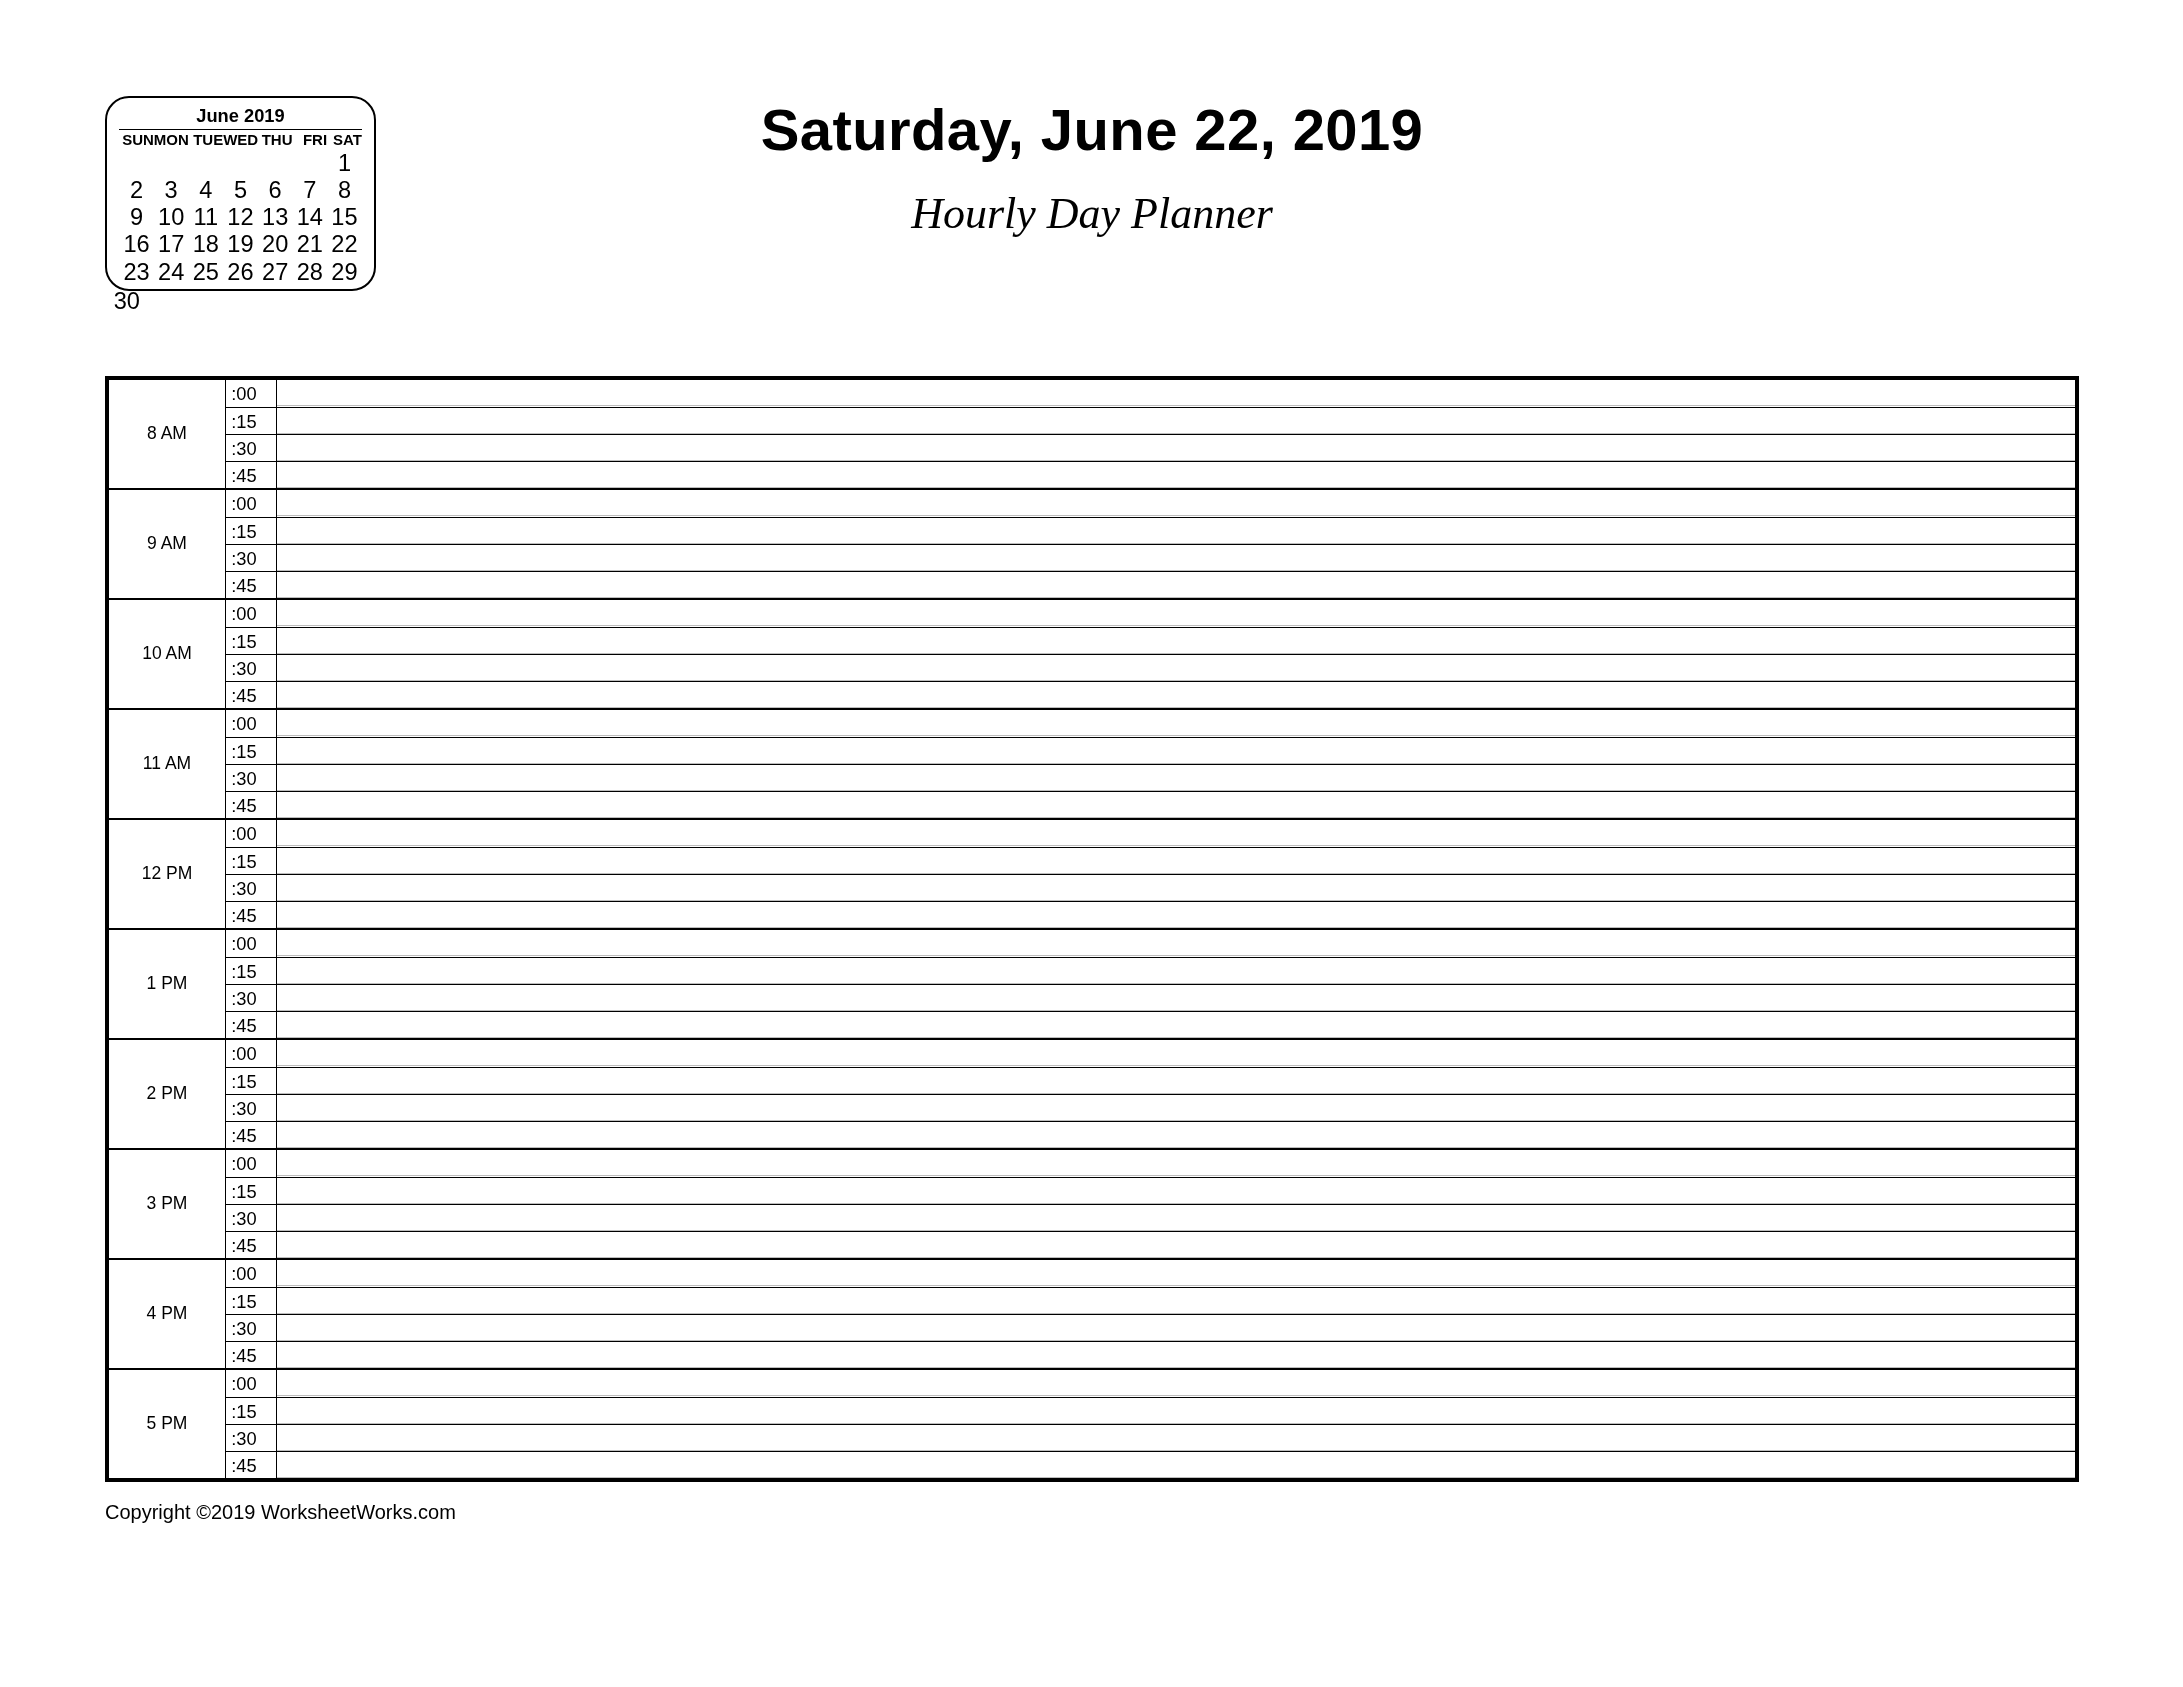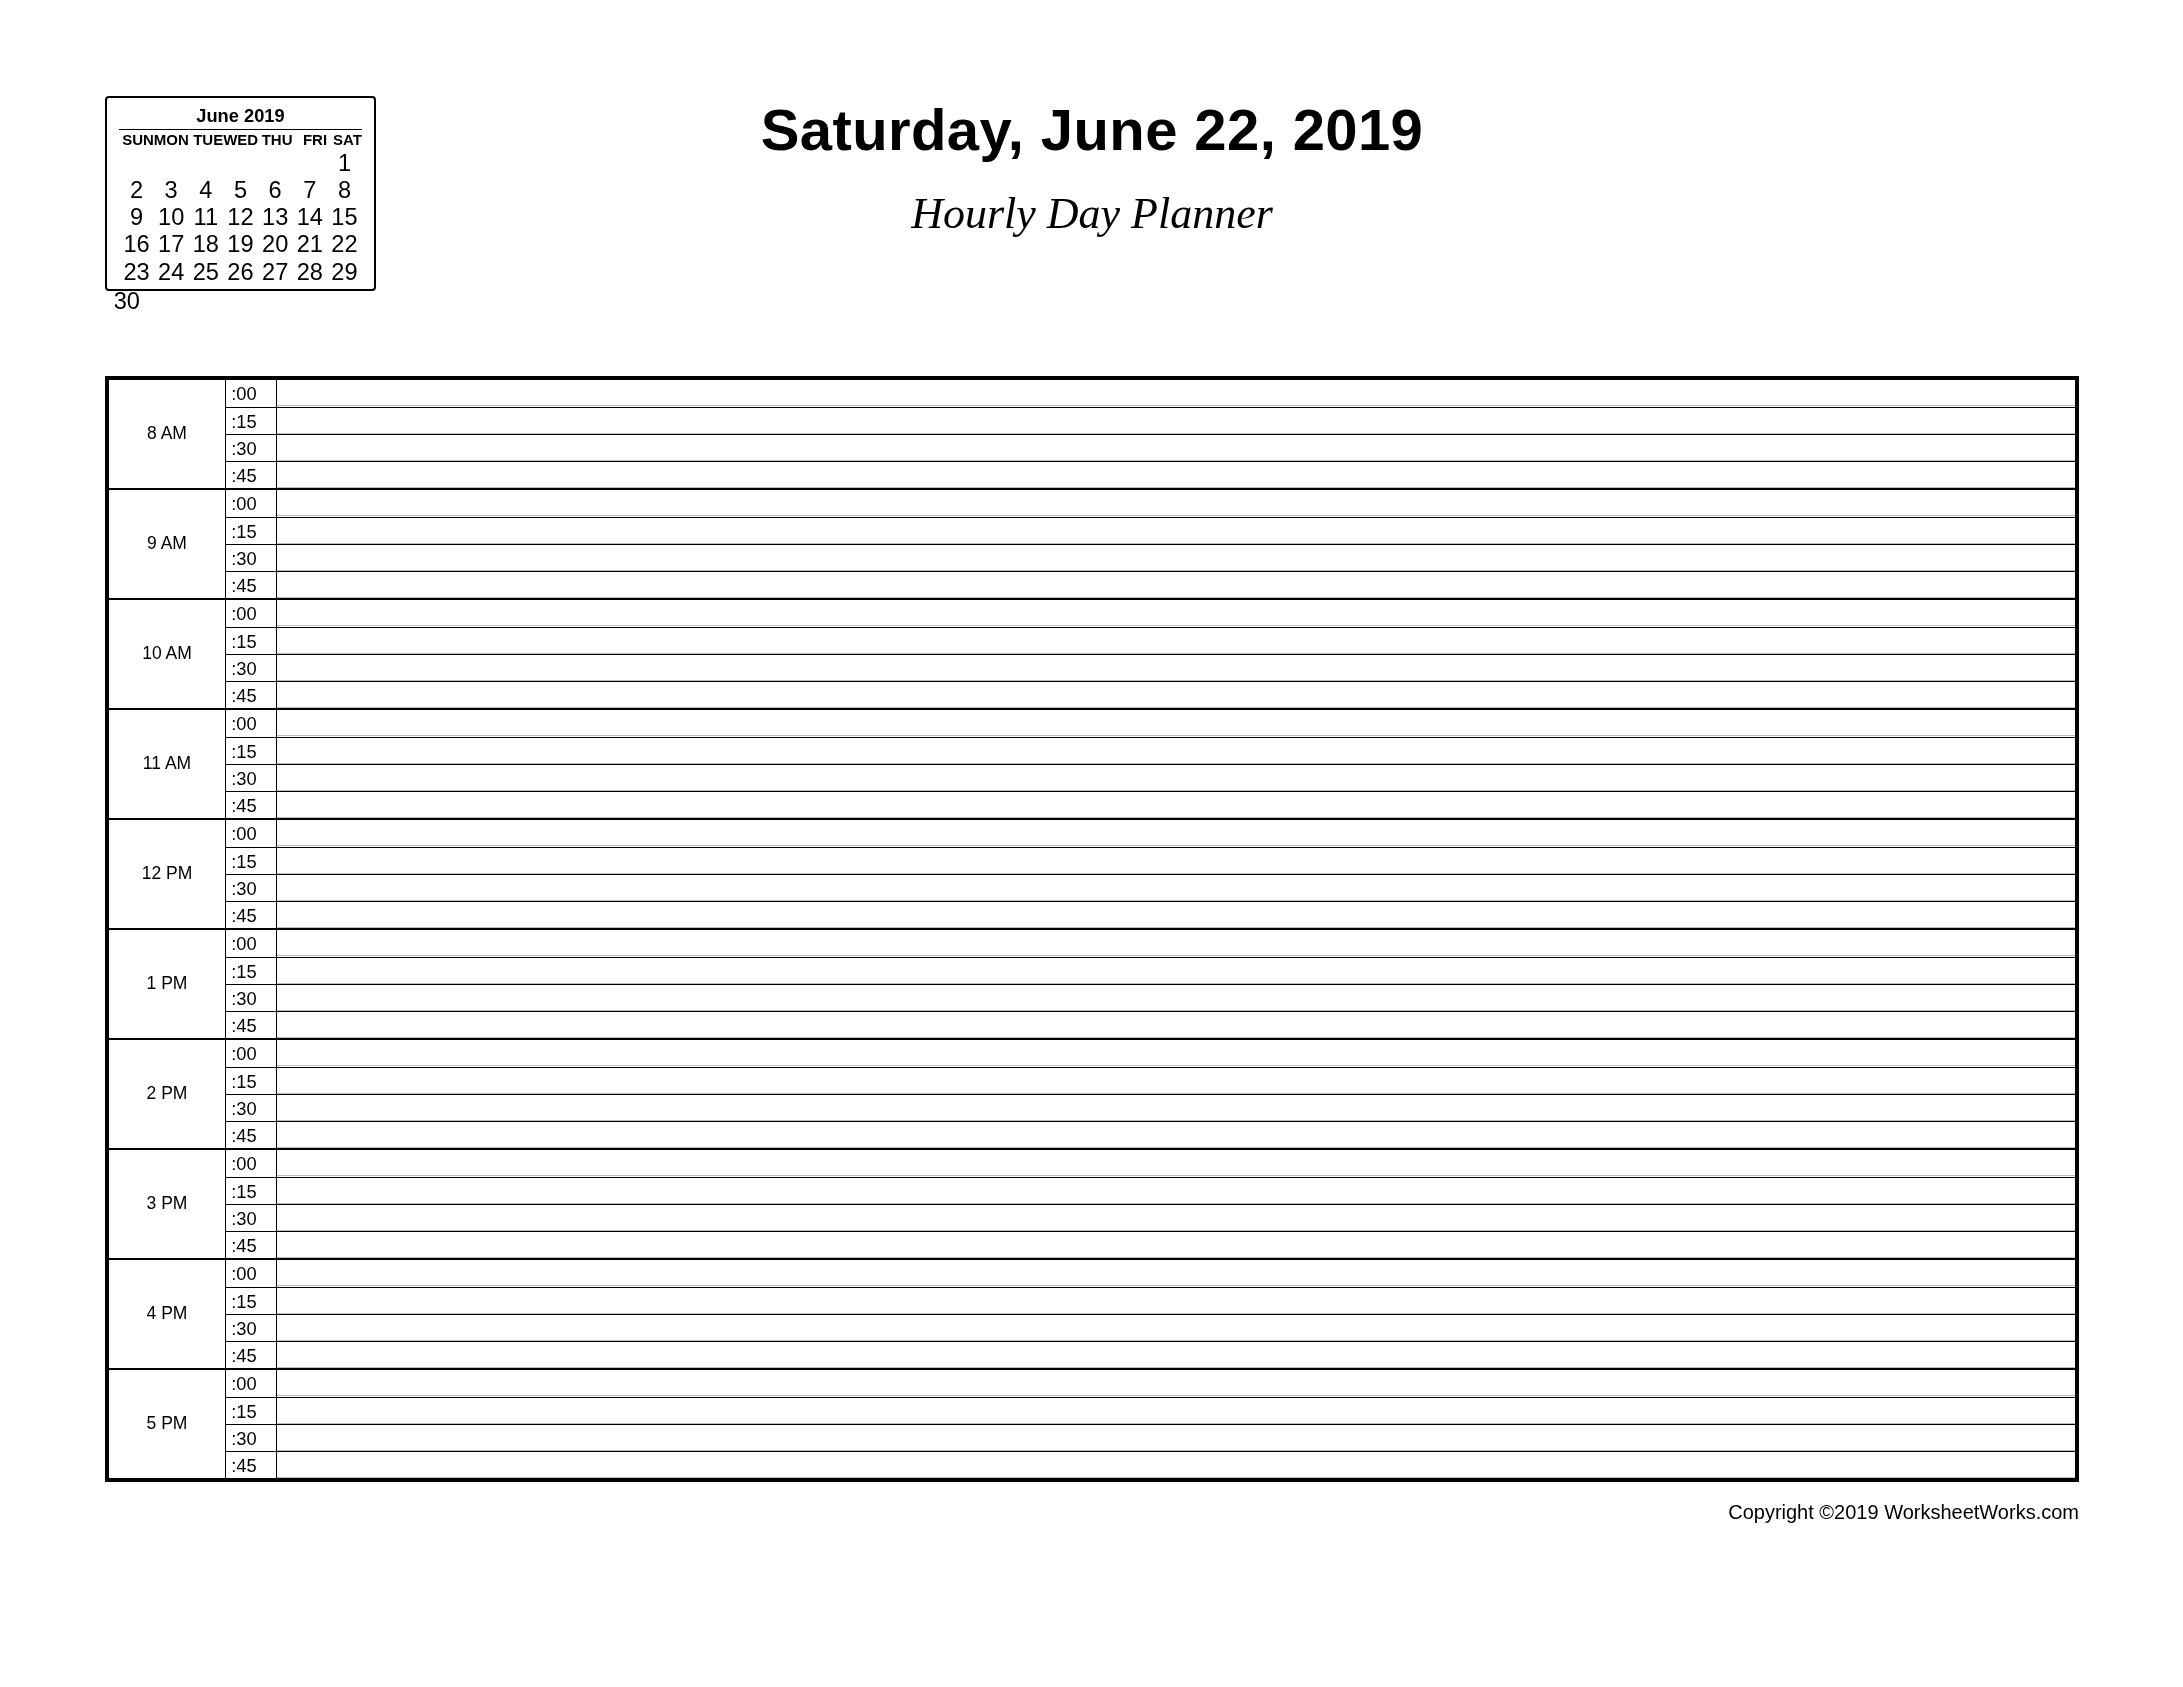--- a/index.html
+++ b/index.html
@@ -4,21 +4,21 @@
 <style>
   * { box-sizing: border-box; margin: 0; padding: 0; }
   html, body { width: 2184px; height: 1687px; background: #ffffff; font-family: Arial, Helvetica, sans-serif; color: #000; }
   .page { position: relative; width: 2184px; height: 1687px; padding: 96px 105px 52px 105px; }
 
   
   .header { display: flex; align-items: flex-start; margin-bottom: 61px; }
   .mini-cal {
     width: 271px;
     border: 2.6px solid #000;
-    border-radius: 4px;
+    border-radius: 24px;
     padding: 7px 12.2px 3.5px 12.2px;
     font-family: Arial, sans-serif;
   }
   .mini-cal-title { text-align: center; font-weight: bold; font-size: 18.3px; border-bottom: 1.7px solid #000; padding-bottom: 1.7px; }
   .mini-cal table { width: 100%; border-collapse: collapse; table-layout: fixed; }
   .mini-cal th { font-size: 15px; font-weight: bold; padding: 1.7px 0; text-align: right; margin-left: 41px; }
   .mini-cal td { font-size: 23.6px; text-align: center; padding: 0; line-height: 1.15; }
   .mini-cal-overflow { font-size: 23.6px; padding-left: 8.7px; margin-top: -3.5px; }
 
   .titles { flex: 1; text-align: center; padding-top: 0; }
@@ -40,21 +40,21 @@
   .quarter-row:first-child { border-top: none; }
   .quarter-label {
     width: 51px; border-right: 1.7px solid #000;
     font-size: 18.3px; line-height: 27px; padding-left: 5.2px;
   }
   .quarter-slot {
     flex: 1;
     background-image: linear-gradient(to bottom, transparent 0, transparent 25px, #bdbdbd 25px, #bdbdbd 26px, transparent 26px);
   }
 
-  .footer { text-align: right; font-size: 20px; margin-top: 19px; }
+  .footer { text-align: left; font-size: 20px; margin-top: 19px; }
 </style>
 </head>
 <body>
 
 <div class="page">
 
   <div class="header">
 
     <div>
       <div class="mini-cal">

